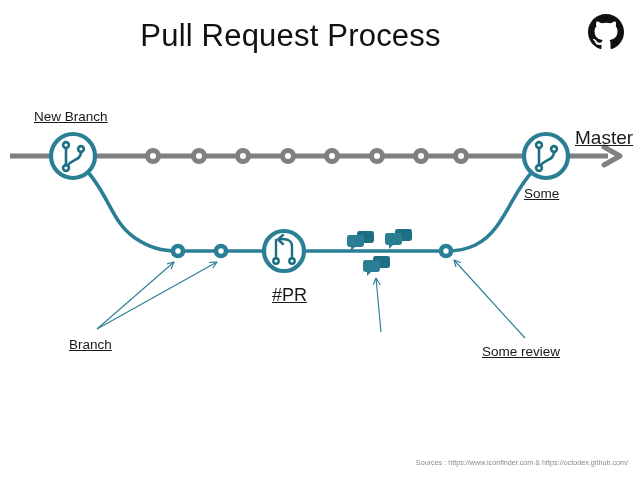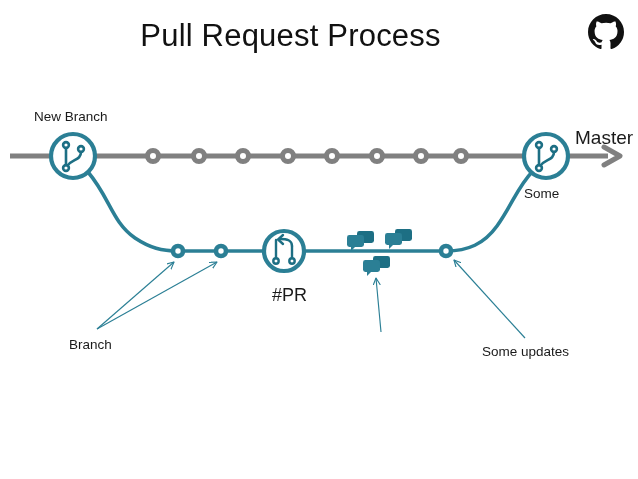--- a/index.html
+++ b/index.html
@@ -27,20 +27,21 @@
     left: 0; top: 0;
     width: 638px;
     height: 479px;
   }
   .lbl {
     position: absolute;
     font-family: "Liberation Sans", sans-serif;
     color: #1a1a1a;
     white-space: pre;
     line-height: 1.22;
+    text-decoration: underline;
   }
   #title {
     position: absolute;
     left: 0;
     top: 18px;
     width: 581px;
     text-align: center;
     font-size: 31px;
     font-weight: 400;
     color: #111111;
@@ -175,15 +176,16 @@
       <line x1="381" y1="332" x2="376" y2="278"></line>
       <line x1="525" y1="338" x2="454" y2="260"></line>
     </g>
   </svg>
 
   <div class="lbl" id="lbl-new-branch">New Branch</div>
   <div class="lbl" id="lbl-master">Master</div>
   <div class="lbl" id="lbl-merge">Some</div>
   <div class="lbl" id="lbl-pr">#PR</div>
   <div class="lbl" id="lbl-commits">Branch</div>
-  <div class="lbl" id="lbl-updates">Some updates</div>
+  <div class="lbl" id="lbl-updates">Some review</div>
 
+  <div id="footer">Sources : https://www.iconfinder.com &amp; https://octodex.github.com/</div>
 </div>
 
 </body></html>

